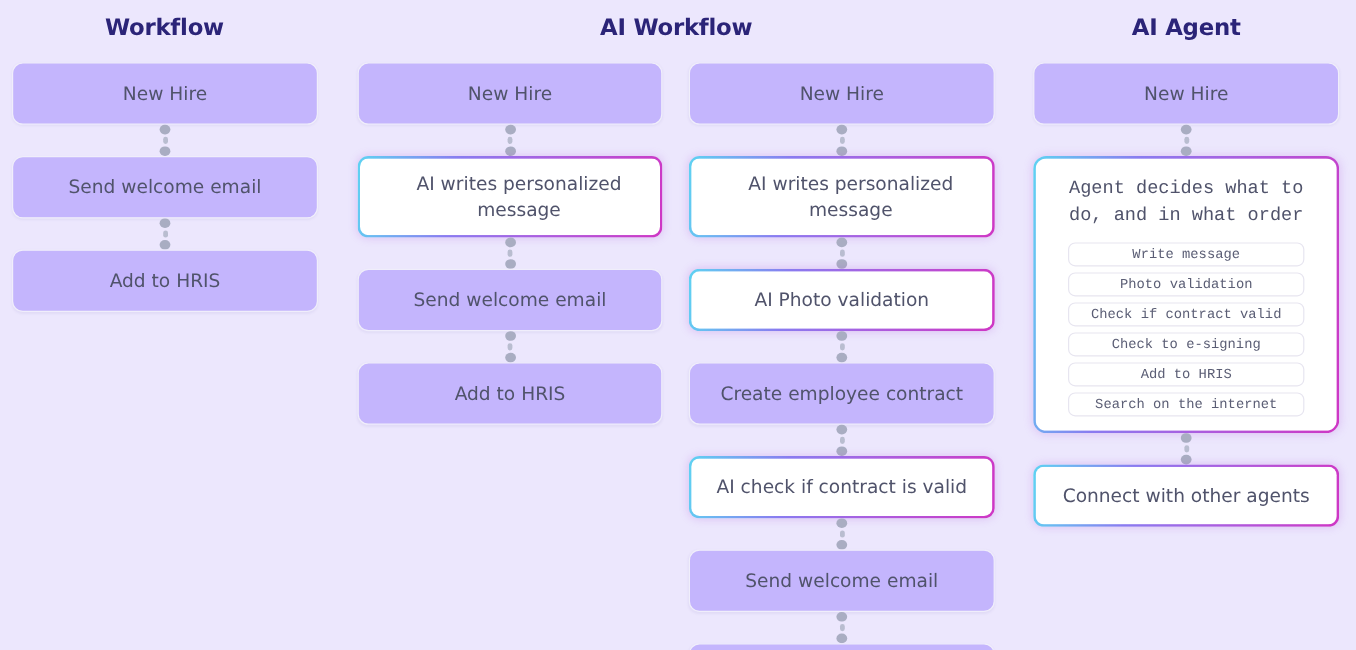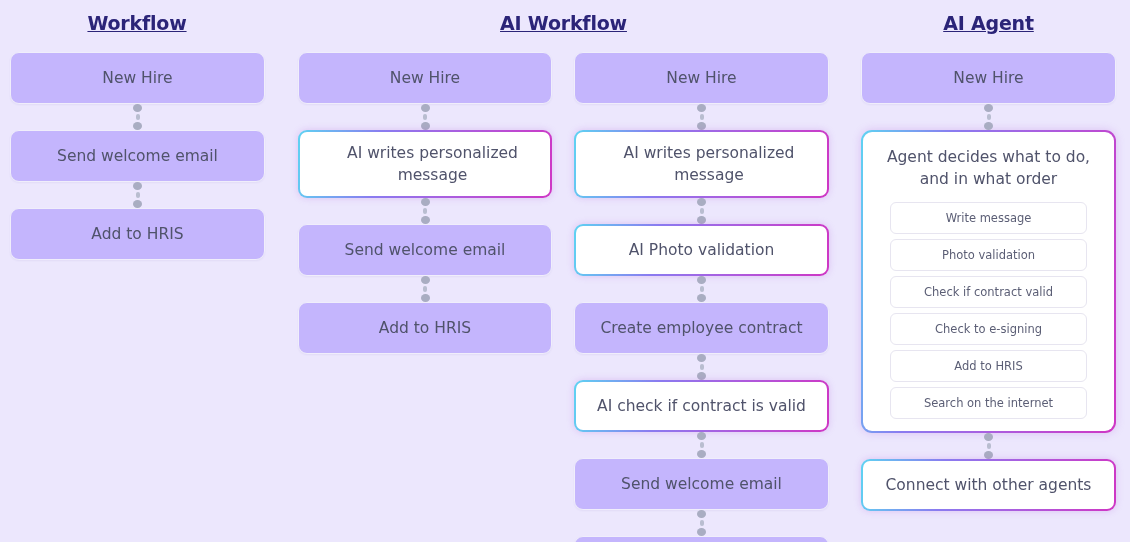--- a/index.html
+++ b/index.html
@@ -23,21 +23,20 @@
   
   .col-title {
     position: absolute;
     text-align: center;
     font-size: 19px;
     font-weight: 700;
     color: #2b2478;
     letter-spacing: -0.2px;
     line-height: 24px;
     white-space: nowrap;
-    text-decoration: underline;
   }
   #title-workflow   { left: 0px;   top: 11px; width: 274px; }
   #title-aiwork     { left: 298px; top: 11px; width: 531px; }
   #title-aiagent    { left: 861px; top: 11px; width: 255px; }
 
   
   .column {
     position: absolute;
     top: 52px;
   }
@@ -107,37 +106,38 @@
   
   .agent-box {
     box-sizing: border-box;
     border-radius: 11px;
     border: 2px solid transparent;
     background:
       linear-gradient(#ffffff, #ffffff) padding-box,
       linear-gradient(100deg, #5ed3f2 0%, #8a7bf0 30%, #a95fe0 58%, #cf36c4 100%) border-box;
     box-shadow: 0 0 8px rgba(176, 92, 214, 0.28);
     padding: 14px 13px 12px 13px;
+    font-family: Liberation Mono, monospace;
   }
   .agent-heading {
     text-align: center;
     color: #50536b;
     font-size: 15.5px;
     line-height: 22px;
     margin-bottom: 12px;
   }
   .agent-list {
     display: flex;
     flex-direction: column;
     gap: 5px;
     padding: 0 14px;
   }
   .agent-item {
     box-sizing: border-box;
-    height: 32px;
+    height: 20px;
     border: 1px solid #e7e5f0;
     border-radius: 6px;
     background: #ffffff;
     display: flex;
     align-items: center;
     justify-content: center;
     color: #5b5e75;
     font-size: 11.5px;
     line-height: 15px;
     text-align: left;

